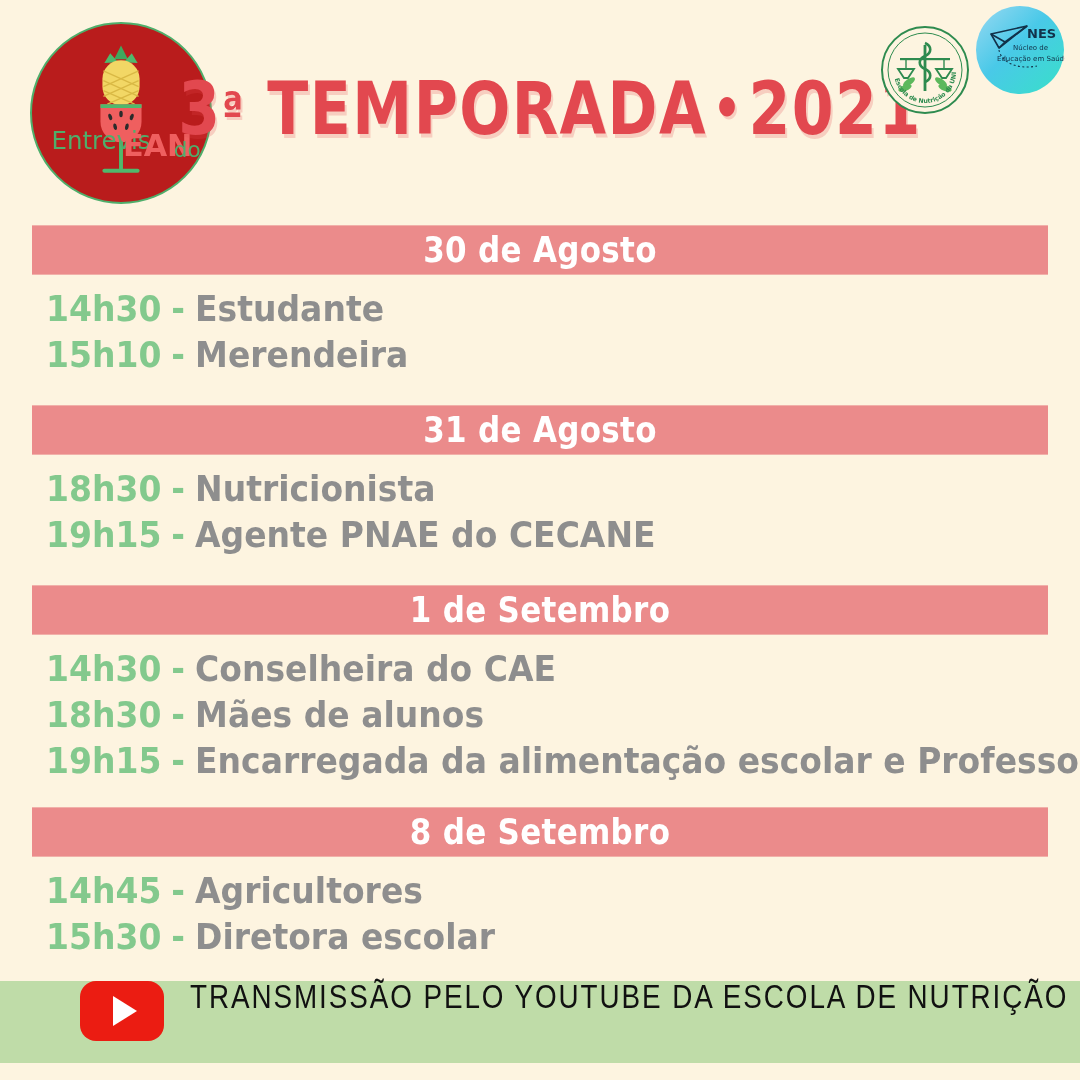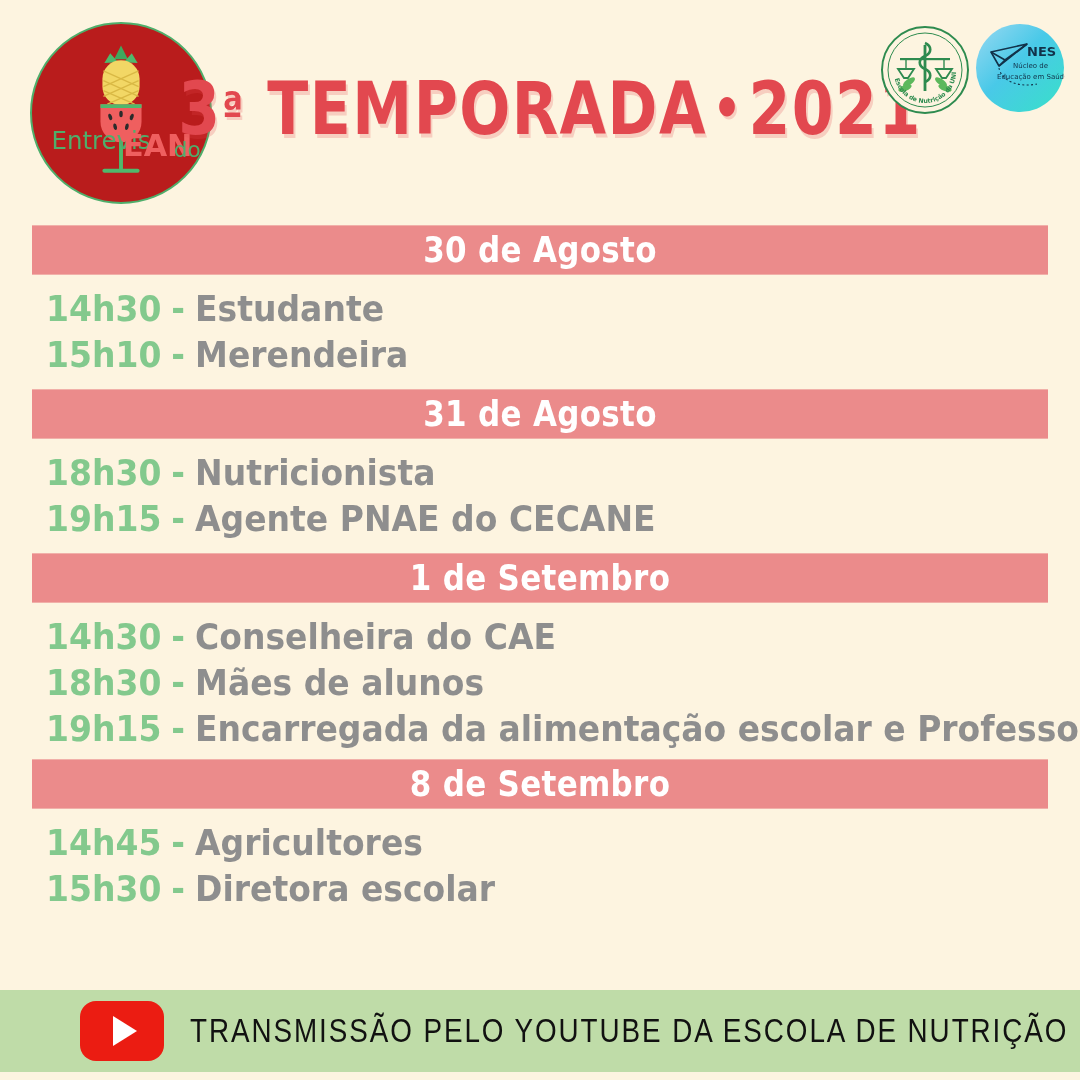--- a/index.html
+++ b/index.html
@@ -51,30 +51,30 @@
   .season-title .ord { font-size:40px; vertical-align:super; }
   .season-title .dot { font-size:46px; padding:0 6px; }
 
   .org-logo {
     position:absolute;
     border-radius:50%;
     overflow:hidden;
   }
   .org-logo svg { display:block; width:100%; height:100%; }
   #logo-enut { left:880px; top:25px; width:90px; height:90px; }
-  #logo-nes  { left:975px; top:22px; width:90px; height:92px; }
+  #logo-nes  { left:975px; top:4px; width:90px; height:92px; }
 
   
   .schedule {
     position:absolute;
     left:32px; top:228px;
     width:1016px;
   }
 
-  .day-block { margin-bottom:4px; }
+  .day-block { margin-bottom:20px; }
 
   .day-header {
     height:44px;
     background:#EB8B8B;
     display:flex; align-items:center; justify-content:center;
     color:#FFFFFF;
     font-family:"DejaVu Sans", sans-serif;
     font-weight:bold;
     font-size:31px;
     letter-spacing:0.3px;
@@ -102,24 +102,24 @@
 
   
   #block-0 .sessions { padding-top:8px; padding-bottom:10px; }
   #block-1 .sessions { padding-top:8px; padding-bottom:10px; }
   #block-2 .sessions { padding-top:8px; padding-bottom:6px; }
   #block-3 .sessions { padding-top:8px; padding-bottom:6px; }
 
   
   .footer {
     position:absolute;
-    left:0; bottom:8px;
+    left:0; bottom:17px;
     width:1080px; height:82px;
     background:#BFDCA8;
-    display:flex; align-items:center;
+    display:flex; align-items:flex-start;
   }
 
   .yt-button {
     margin-left:80px;
     width:84px; height:60px;
     background:#EB1C12;
     border-radius:16px;
     display:flex; align-items:center; justify-content:center;
     flex:0 0 auto;
   }

